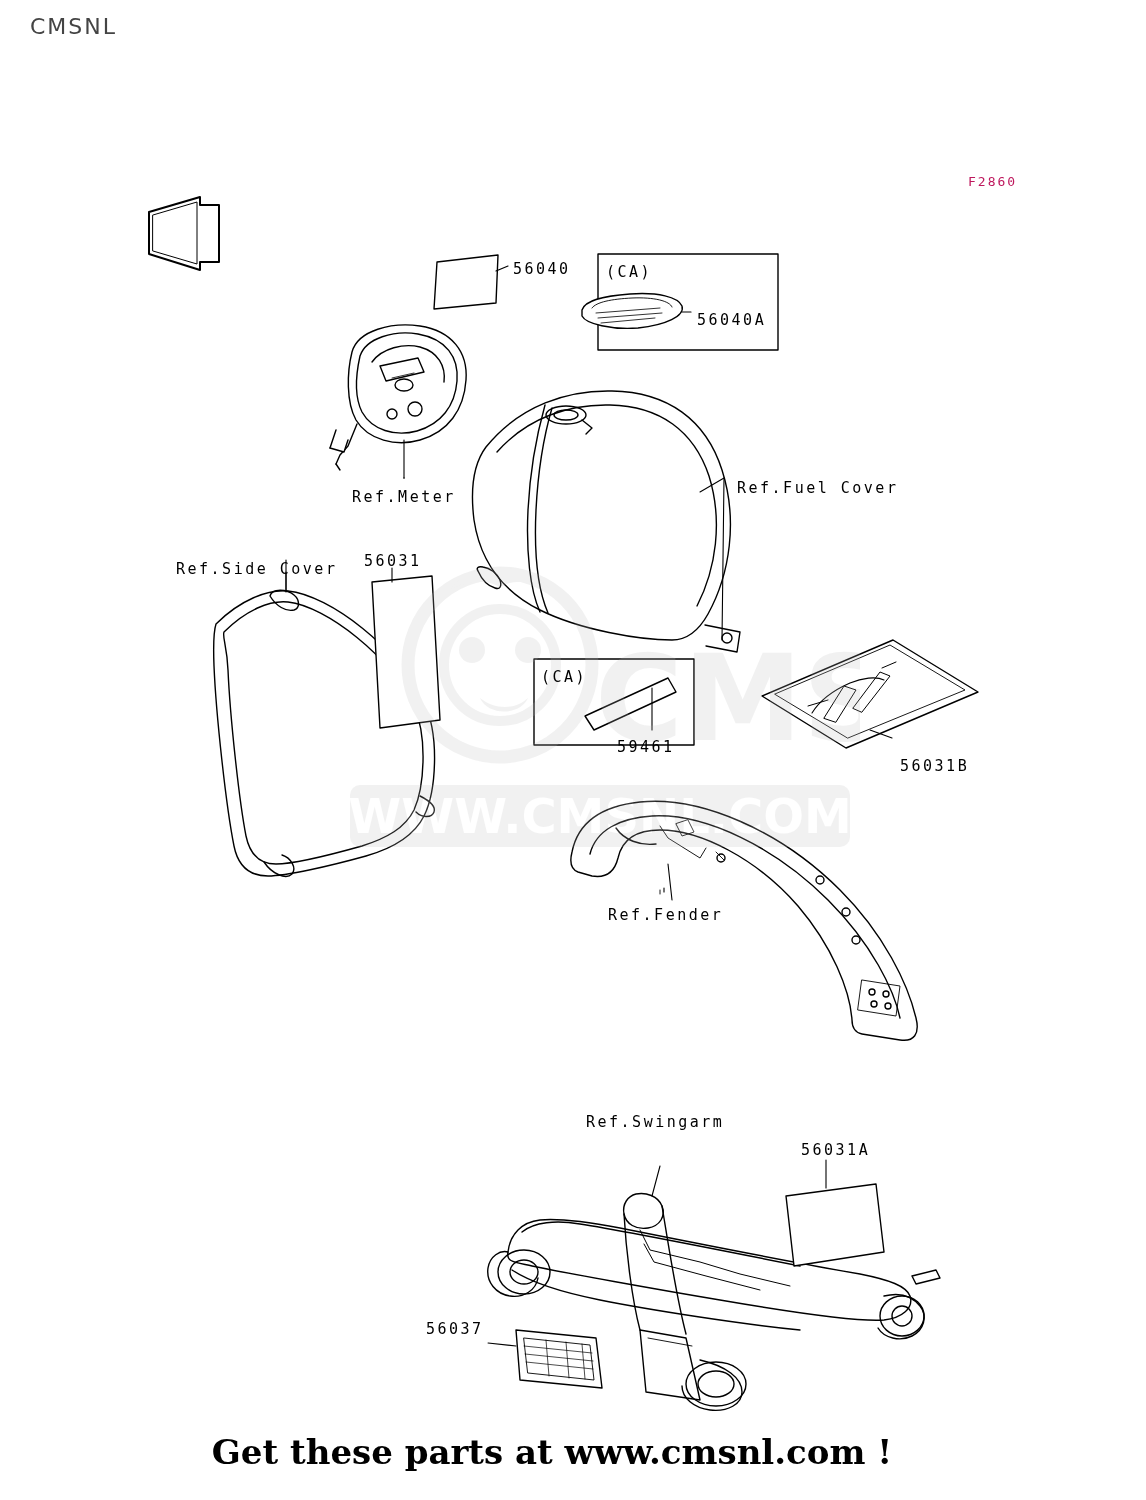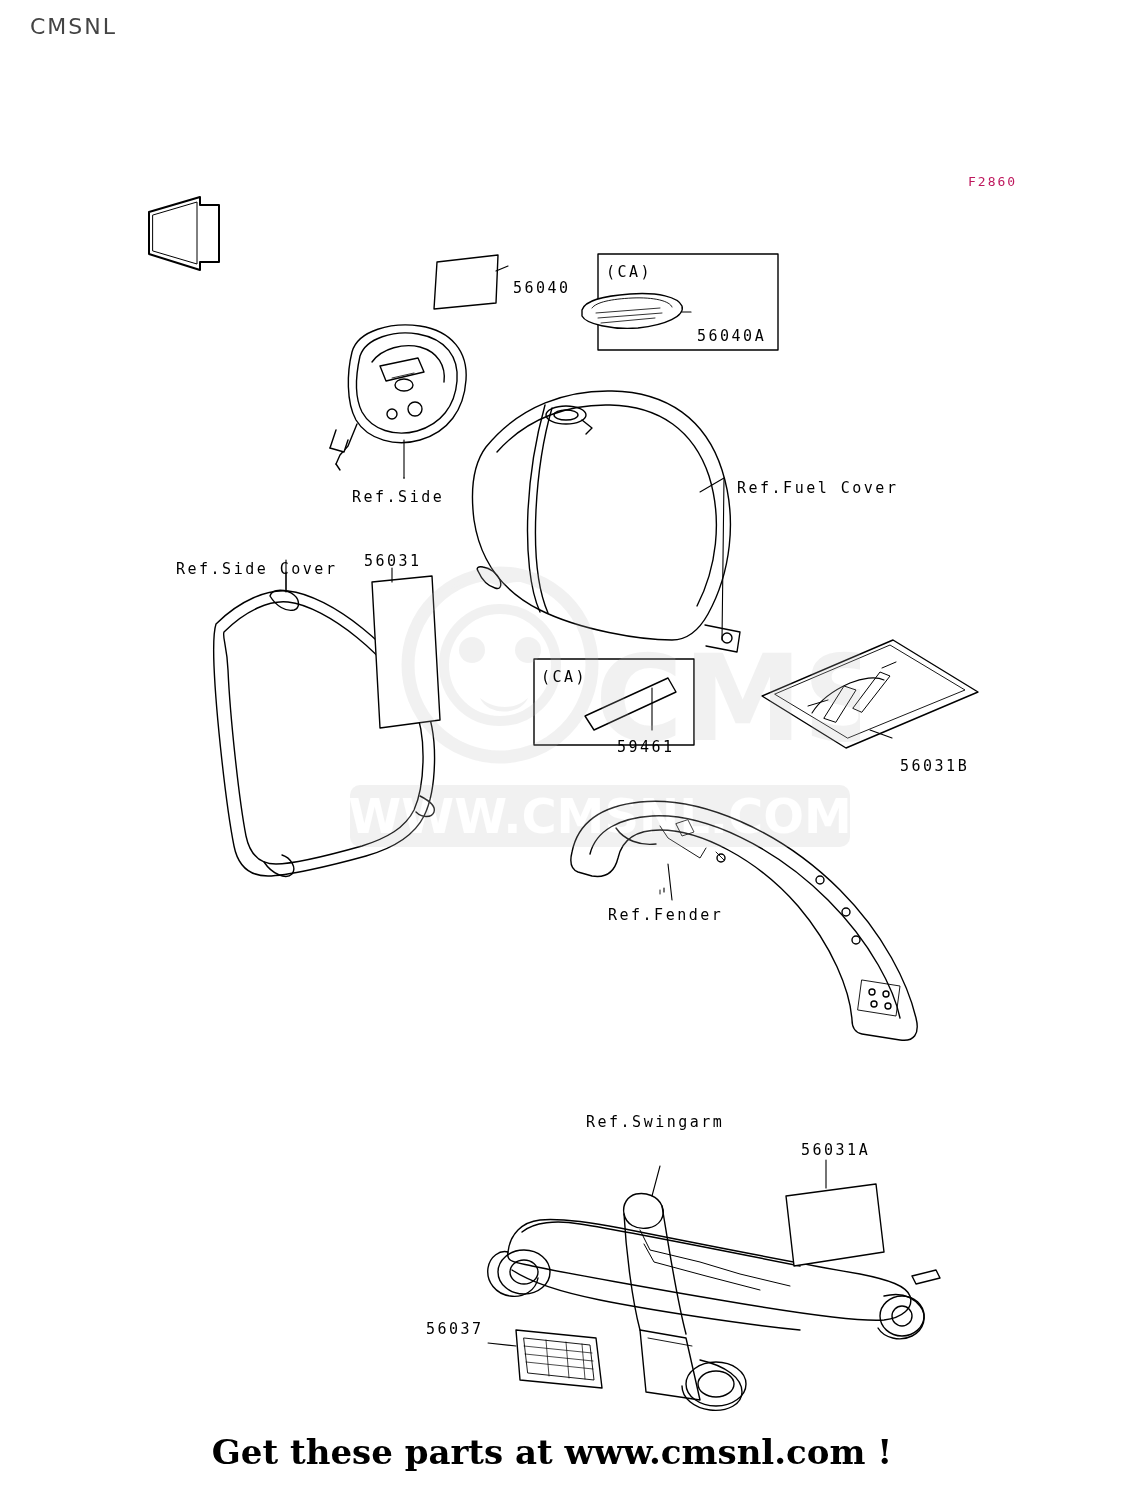--- a/index.html
+++ b/index.html
@@ -234,24 +234,24 @@
     <path d="M120 60 C140 30 200 30 220 60 C210 52 180 48 170 58 C160 48 130 52 120 60 Z"></path>
     <circle cx="142" cy="120" r="13"></circle>
     <circle cx="198" cy="120" r="13"></circle>
     <path d="M150 168 C165 180 185 180 198 168 C190 186 158 186 150 168 Z"></path>
     <text x="265" y="210" font-family="DejaVu Sans, sans-serif" font-size="120" font-weight="bold" fill="#bbbbbb">CMS</text>
     <rect x="20" y="255" width="500" height="62" rx="10" fill="#bbbbbb"></rect>
     <text x="270" y="303" text-anchor="middle" font-family="DejaVu Sans, sans-serif" font-size="48" font-weight="bold" fill="#ffffff">WWW.CMSNL.COM</text>
   </g>
 </svg>
 
-<div class="lbl" style="left:513px; top:260px;margin-top:19px;">56040</div>
+<div class="lbl" style="left:513px; top:260px;">56040</div>
 <div class="lbl" style="left:606px; top:263px;">(CA)</div>
-<div class="lbl" style="left:697px; top:311px;margin-top:16px;">56040A</div>
-<div class="lbl" style="left:352px; top:488px;">Ref.Side</div>
+<div class="lbl" style="left:697px; top:311px;">56040A</div>
+<div class="lbl" style="left:352px; top:488px;">Ref.Meter</div>
 <div class="lbl" style="left:737px; top:479px;">Ref.Fuel Cover</div>
 <div class="lbl" style="left:176px; top:560px;">Ref.Side Cover</div>
 <div class="lbl" style="left:364px; top:552px;">56031</div>
 <div class="lbl" style="left:541px; top:668px;">(CA)</div>
 <div class="lbl" style="left:617px; top:738px;">59461</div>
 <div class="lbl" style="left:900px; top:757px;">56031B</div>
 <div class="lbl" style="left:608px; top:906px;">Ref.Fender</div>
 <div class="lbl" style="left:586px; top:1113px;">Ref.Swingarm</div>
 <div class="lbl" style="left:801px; top:1141px;">56031A</div>
 <div class="lbl" style="left:426px; top:1320px;">56037</div>

